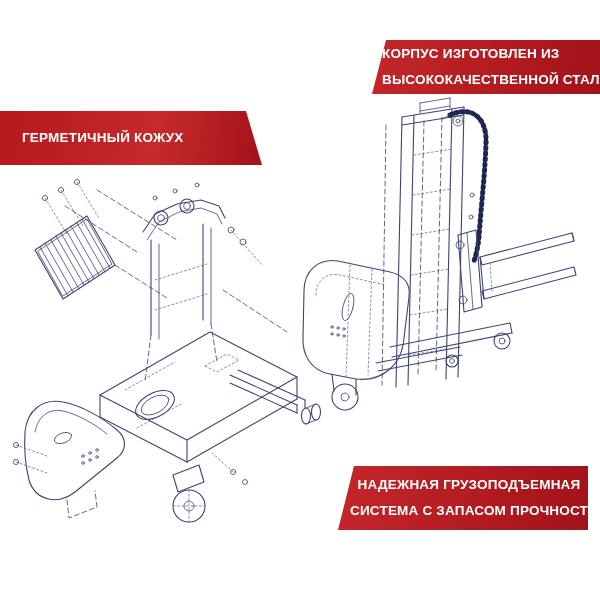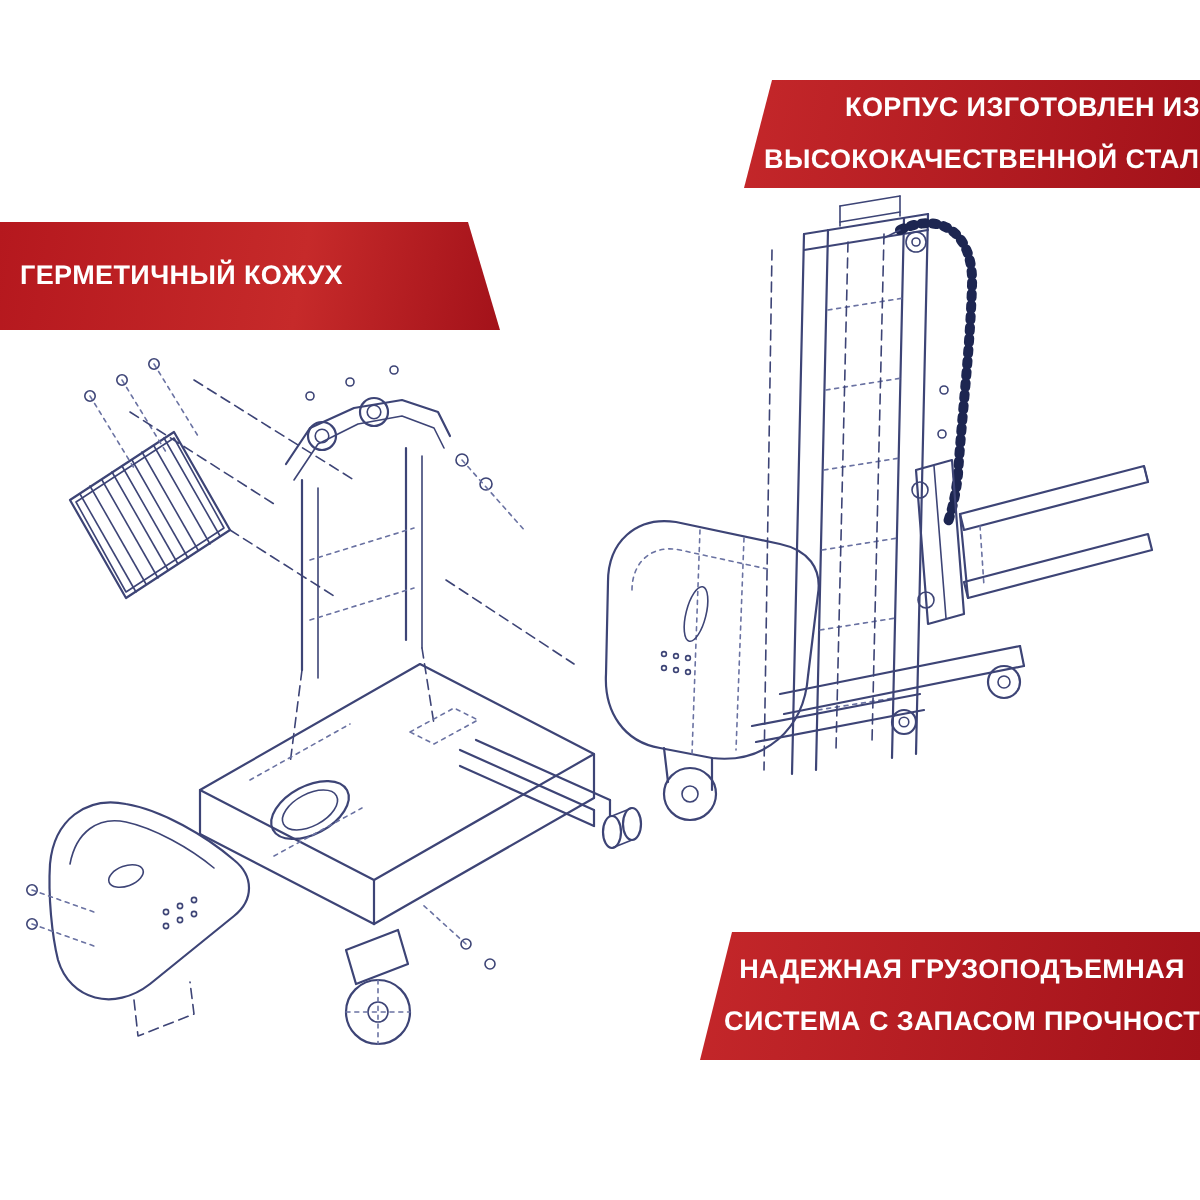--- a/index.html
+++ b/index.html
@@ -24,33 +24,33 @@
     display:flex;
     flex-direction:column;
     justify-content:center;
   }
   .banner .line{white-space:nowrap;}
   .banner-top-right{
     top:40px;right:0;
     width:218px;height:54px;
     background:linear-gradient(100deg,#c4272a 0%,#a3121a 100%);
     clip-path:polygon(14px 0%,100% 0%,100% 100%,0% 100%);
-    text-align:right;
+    text-align:left;
     padding-left:10px;
   }
   .banner-top-left{
     top:111px;left:0;
     width:240px;height:54px;
     background:linear-gradient(100deg,#b5181e 0%,#c62a2a 60%,#a3121a 100%);
     clip-path:polygon(0% 0%,calc(100% - 16px) 0%,100% 100%,0% 100%);
     text-align:left;
-    padding-left:10px;
+    padding-left:22px;
   }
   .banner-bottom-right{
-    top:466px;right:0;
+    top:466px;right:12px;
     width:238px;height:64px;
     background:linear-gradient(100deg,#c4272a 0%,#a3121a 100%);
     clip-path:polygon(16px 0%,100% 0%,100% 100%,0% 100%);
     text-align:center;
     padding-left:12px;
   }
   .illus{position:absolute;}
   .illus-left{left:5px;top:170px;}
   .illus-right{left:290px;top:95px;}
   svg .ln{stroke:#3d4476;fill:none;stroke-width:1.1;stroke-linecap:round;stroke-linejoin:round;}

